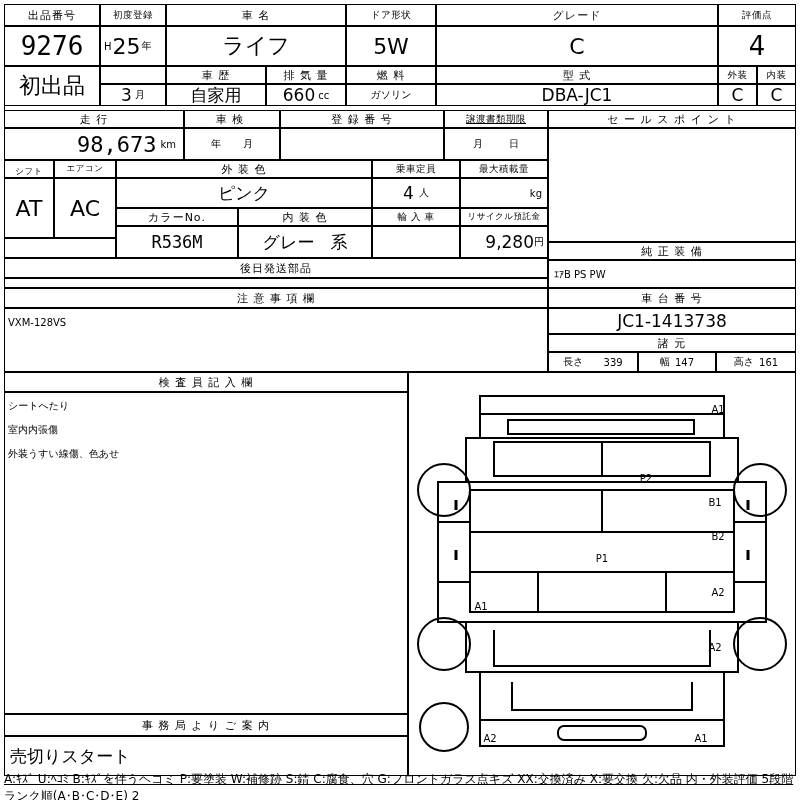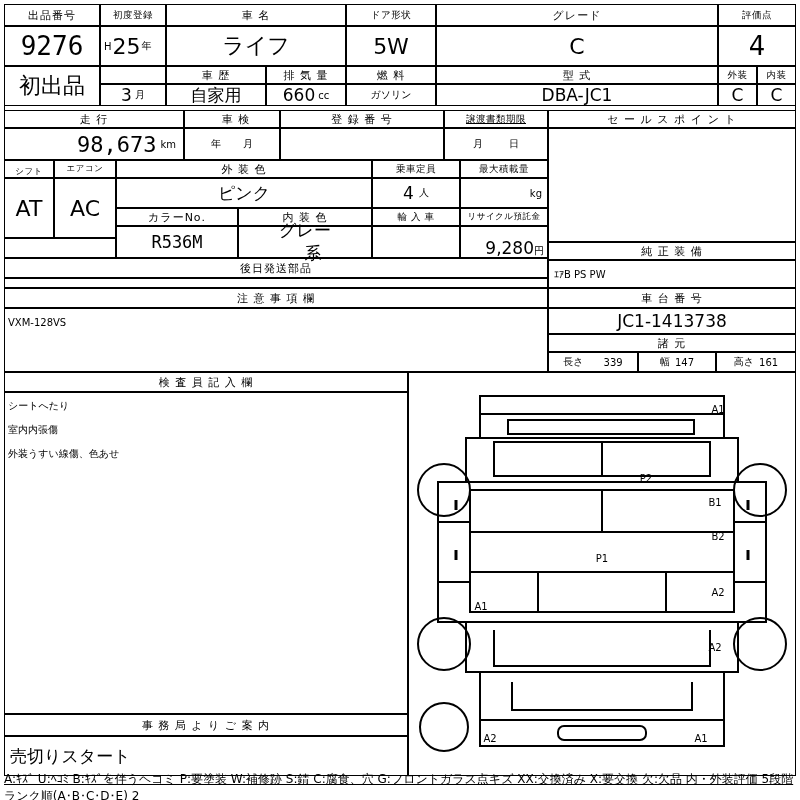--- a/index.html
+++ b/index.html
@@ -124,21 +124,21 @@
 
   <div class="box" style="left:718px;top:84px;width:39px;height:22px;"></div>
   <div class="t ctr val" style="left:718px;top:84px;width:39px;height:22px;">C</div>
   <div class="box" style="left:757px;top:84px;width:39px;height:22px;"></div>
   <div class="t ctr val" style="left:757px;top:84px;width:39px;height:22px;">C</div>
 
   <div class="box" style="left:4px;top:110px;width:180px;height:18px;"></div>
   <div class="t ctr lbl" style="left:4px;top:110px;width:180px;height:18px;">走 行</div>
 
   <div class="box" style="left:184px;top:110px;width:96px;height:18px;"></div>
-  <div class="t ctr lbl" style="left:184px;top:110px;width:104px;height:18px;">車 検</div>
+  <div class="t ctr lbl" style="left:178px;top:110px;width:104px;height:18px;">車 検</div>
 
   <div class="box" style="left:280px;top:110px;width:164px;height:18px;"></div>
   <div class="t ctr lbl" style="left:280px;top:110px;width:164px;height:18px;">登 録 番 号</div>
 
   <div class="box" style="left:444px;top:110px;width:104px;height:18px;"></div>
   <div class="t ctr lbl9" style="left:444px;top:110px;width:104px;height:18px;text-decoration:underline;">譲渡書類期限</div>
 
   <div class="box" style="left:4px;top:128px;width:180px;height:32px;"></div>
   <div class="t rgt" style="left:4px;top:128px;width:176px;height:32px;">
     <span class="val-lg mono">98,673</span>
@@ -207,29 +207,29 @@
   <div class="t ctr lbl" style="left:238px;top:208px;width:134px;height:18px;">内 装 色</div>
   <div class="box" style="left:372px;top:208px;width:88px;height:18px;"></div>
   <div class="t ctr lbl9" style="left:372px;top:208px;width:88px;height:18px;">輸 入 車</div>
   <div class="box" style="left:460px;top:208px;width:88px;height:18px;"></div>
   <div class="t ctr lbl8" style="left:460px;top:208px;width:88px;height:18px;">リサイクル預託金</div>
 
   <div class="box" style="left:116px;top:226px;width:122px;height:32px;"></div>
   <div class="t ctr val mono" style="left:116px;top:226px;width:122px;height:32px;">R536M</div>
 
   <div class="box" style="left:238px;top:226px;width:134px;height:32px;"></div>
-  <div class="t ctr" style="left:238px;top:226px;width:134px;height:32px;flex-direction:column;">
+  <div class="t ctr" style="left:238px;top:226px;width:134px;height:32px;">
     <span class="val">グレー</span>
       <span class="val" style="margin-left:16px;">系</span>
   </div>
 
   <div class="box" style="left:372px;top:226px;width:88px;height:32px;"></div>
 
   <div class="box" style="left:460px;top:226px;width:88px;height:32px;"></div>
-  <div class="t rgt" style="left:460px;top:226px;width:84px;height:32px;align-items:flex-end;">
+  <div class="t rgt" style="left:460px;top:226px;width:84px;height:32px;">
     <span class="val">9,280</span>
       <span class="unit">円</span>
   </div>
 
   <div class="box" style="left:4px;top:238px;width:112px;height:20px;"></div>
   <div class="box" style="left:4px;top:258px;width:544px;height:20px;"></div>
   <div class="t ctr lbl" style="left:4px;top:258px;width:544px;height:20px;">後日発送部品</div>
   <div class="box" style="left:4px;top:278px;width:544px;height:10px;"></div>
 
   <div class="box" style="left:4px;top:288px;width:544px;height:20px;"></div>

